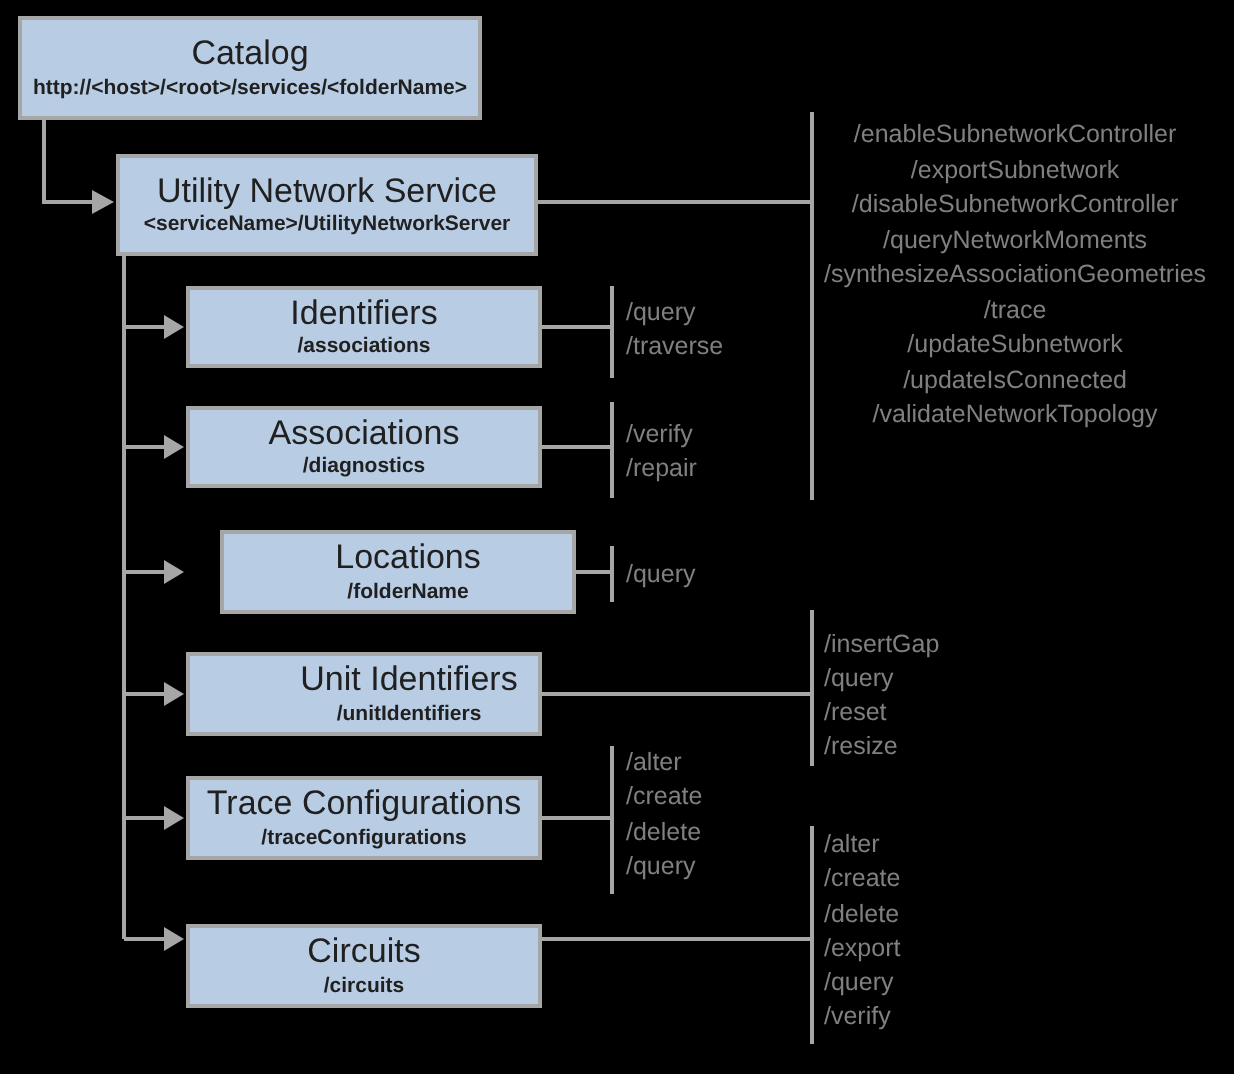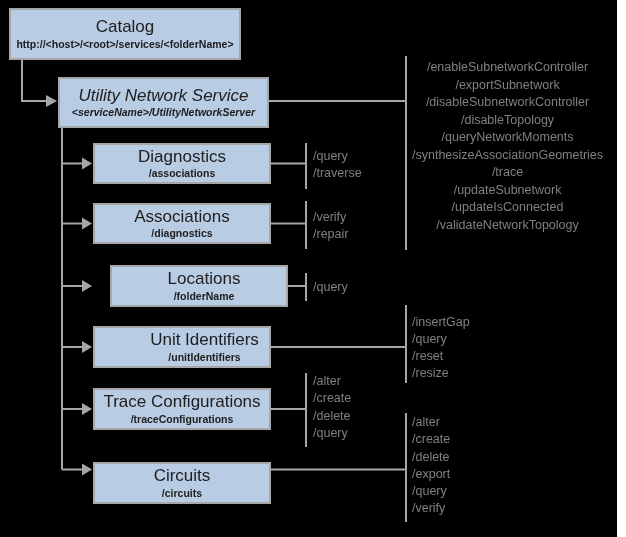--- a/index.html
+++ b/index.html
@@ -40,21 +40,21 @@
     color: #202020;
     white-space: nowrap;
   }
   .node-sub {
     font-size: 10.5px;
     font-weight: 600;
     color: #202020;
     white-space: nowrap;
   }
   .n-catalog { left: 9px;  top: 8px;   width: 232px; height: 52px; }
-  .n-uns     { left: 58px; top: 77px;  width: 211px; height: 51px; font-style: italic; }
+  .n-uns     { left: 58px; top: 77px;  width: 211px; height: 51px; }
   .n-assoc   { left: 93px; top: 143px; width: 178px; height: 41px; }
   .n-diag    { left: 93px; top: 203px; width: 178px; height: 41px; }
   .n-loc     { left: 110px; top: 265px; width: 178px; height: 42px; padding-left: 10px; }
   .n-uid     { left: 93px; top: 326px; width: 178px; height: 42px; padding-left: 45px; }
   .n-trace   { left: 93px; top: 388px; width: 178px; height: 42px; }
   .n-circ    { left: 93px; top: 462px; width: 178px; height: 42px; }
 
   .ops {
     position: absolute;
     color: #808080;
@@ -121,21 +121,21 @@
     <div class="node-title">Catalog</div>
     <div class="node-sub">http://&lt;host&gt;/&lt;root&gt;/services/&lt;folderName&gt;</div>
   </div>
 
   <div class="node n-uns">
     <div class="node-title">Utility Network Service</div>
     <div class="node-sub">&lt;serviceName&gt;/UtilityNetworkServer</div>
   </div>
 
   <div class="node n-assoc">
-    <div class="node-title">Diagnostics</div>
+    <div class="node-title">Identifiers</div>
     <div class="node-sub">/associations</div>
   </div>
 
   <div class="node n-diag">
     <div class="node-title">Associations</div>
     <div class="node-sub">/diagnostics</div>
   </div>
 
   <div class="node n-loc">
     <div class="node-title">Locations</div>
@@ -154,21 +154,20 @@
 
   <div class="node n-circ">
     <div class="node-title">Circuits</div>
     <div class="node-sub">/circuits</div>
   </div>
 
   <div class="ops ops-uns">
     <div class="op">/enableSubnetworkController</div>
     <div class="op">/exportSubnetwork</div>
     <div class="op">/disableSubnetworkController</div>
-    <div class="op">/disableTopology</div>
     <div class="op">/queryNetworkMoments</div>
     <div class="op">/synthesizeAssociationGeometries</div>
     <div class="op">/trace</div>
     <div class="op">/updateSubnetwork</div>
     <div class="op">/updateIsConnected</div>
     <div class="op">/validateNetworkTopology</div>
   </div>
 
   <div class="ops ops-assoc">
     <div class="op">/query</div>

